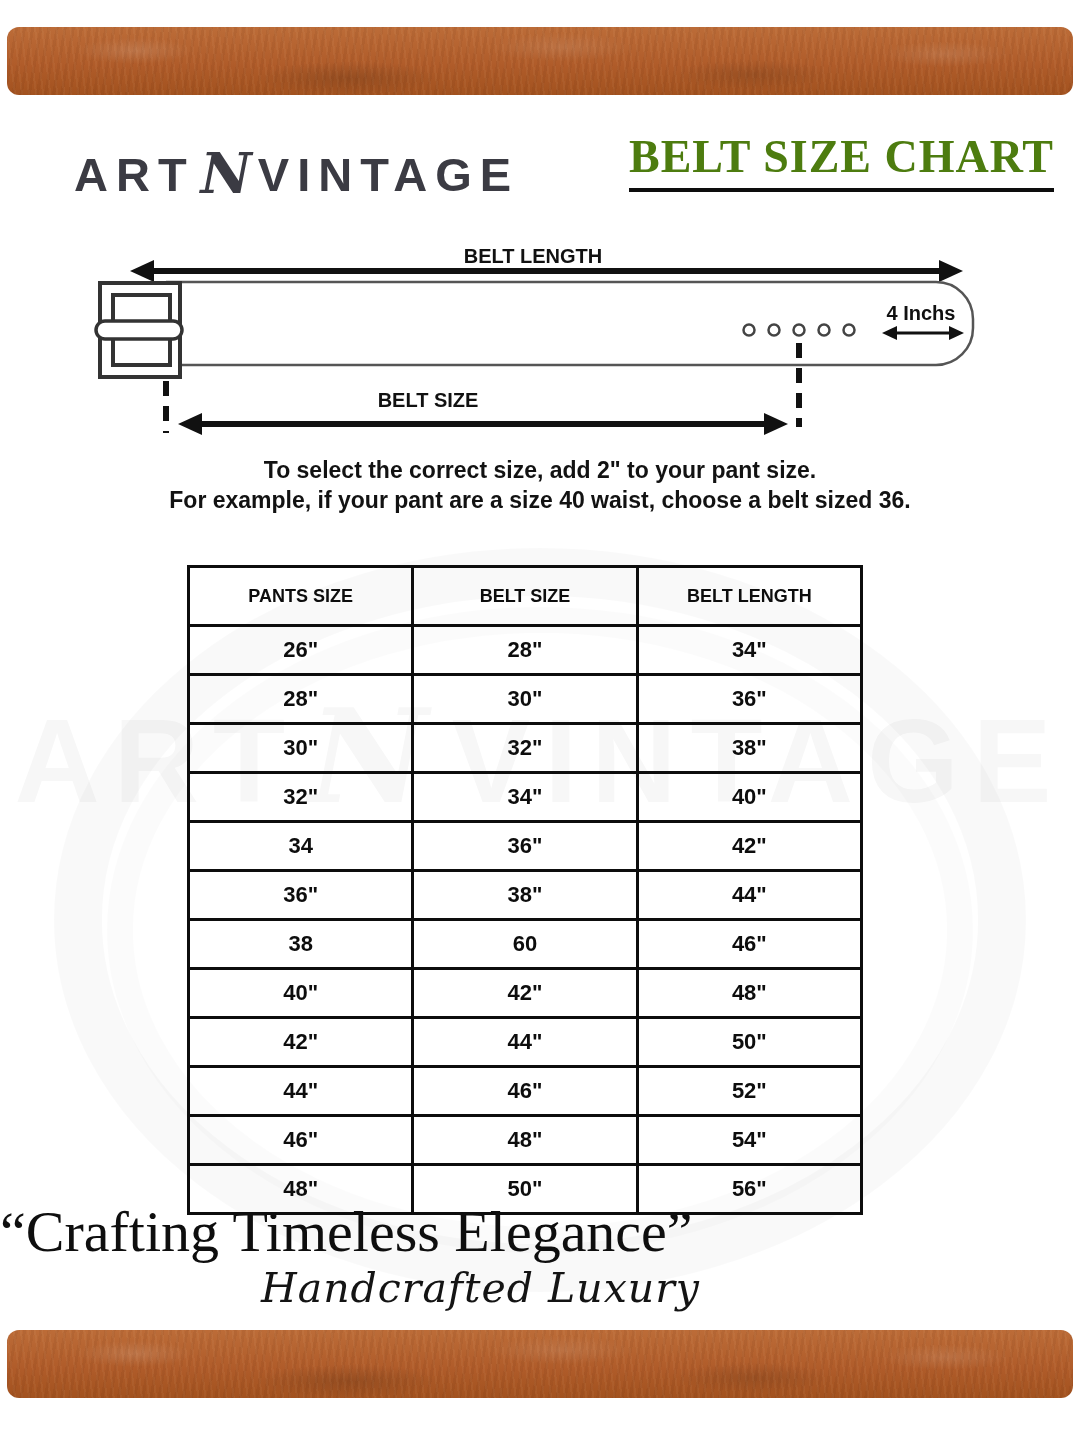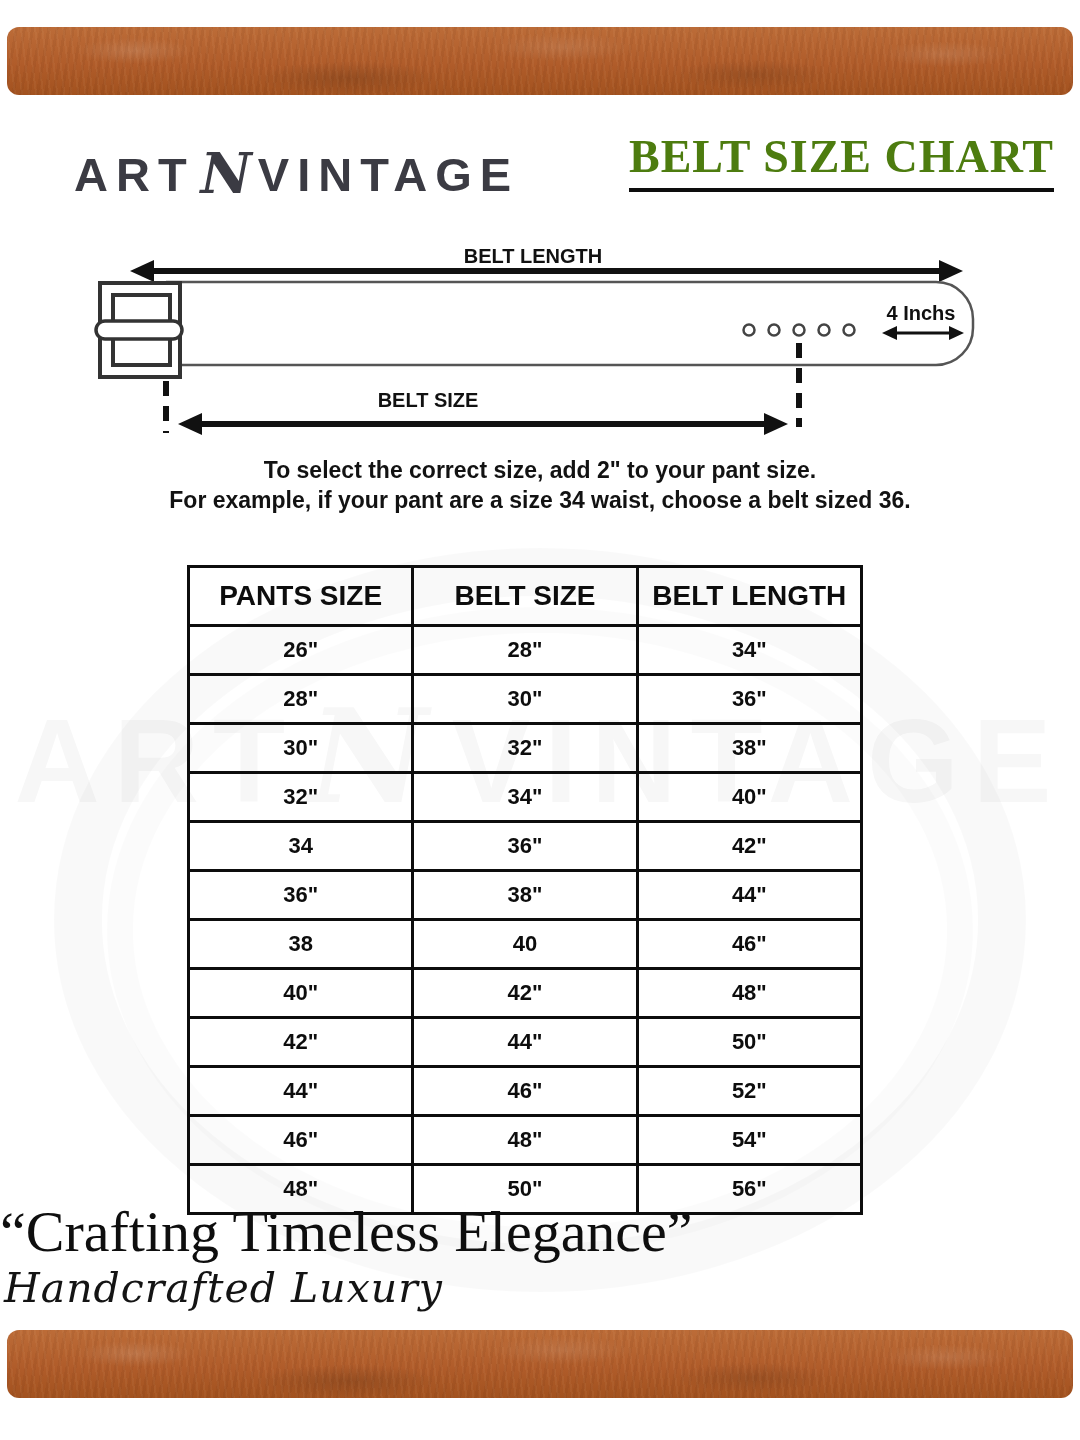--- a/index.html
+++ b/index.html
@@ -41,27 +41,27 @@
 
   
   .instructions{position:absolute;top:456px;left:0;width:1080px;text-align:center;
     font-weight:700;font-size:23px;line-height:29.5px;color:#121212;}
 
   
   table.size-table{position:absolute;top:565px;left:187px;width:676px;
     border-collapse:collapse;table-layout:fixed;background:transparent;}
   table.size-table th,table.size-table td{border:3px solid #0d0d0d;text-align:center;
     vertical-align:middle;color:#0d0d0d;}
-  table.size-table th{height:54px;font-size:28px;font-weight:700;}
+  table.size-table th{height:54px;font-size:18px;font-weight:700;}
   table.size-table td{height:44px;font-size:22px;font-weight:700;}
 
   
   .quote{position:absolute;top:1198px;left:0;width:1080px;text-align:left;
     font-family:"Liberation Serif",serif;font-size:58px;font-weight:500;color:#0e0e0e;}
-  .tagline{position:absolute;top:1264px;left:4px;width:929px;text-align:left;
+  .tagline{position:absolute;top:1264px;left:16px;width:929px;text-align:center;
     font-family:"DejaVu Serif",serif;font-style:italic;font-size:41px;font-weight:500;
     color:#141414;letter-spacing:1px;}
 
   .diagram-svg{position:absolute;top:235px;left:0;}
 </style>
 </head>
 <body>
 
 <div id="page">
 
@@ -122,21 +122,21 @@
 
     <g>
       <line x1="196" y1="189" x2="770" y2="189" stroke="#111" stroke-width="6"></line>
       <polygon points="178,189 202,178 202,200" fill="#111"></polygon>
       <polygon points="788,189 764,178 764,200" fill="#111"></polygon>
     </g>
   </svg>
 
   <div class="instructions">
     <div>To select the correct size, add 2" to your pant size.</div>
-    <div>For example, if your pant are a size 34 waist, choose a belt sized 36.</div>
+    <div>For example, if your pant are a size 40 waist, choose a belt sized 36.</div>
   </div>
 
   <table class="size-table">
     <thead>
       <tr>
         <th>PANTS SIZE</th>
         <th>BELT SIZE</th>
         <th>BELT LENGTH</th>
       </tr>
     </thead>
@@ -166,21 +166,21 @@
           <td>36"</td>
           <td>42"</td>
         </tr>
         <tr>
           <td>36"</td>
           <td>38"</td>
           <td>44"</td>
         </tr>
         <tr>
           <td>38</td>
-          <td>40</td>
+          <td>60</td>
           <td>46"</td>
         </tr>
         <tr>
           <td>40"</td>
           <td>42"</td>
           <td>48"</td>
         </tr>
         <tr>
           <td>42"</td>
           <td>44"</td>

